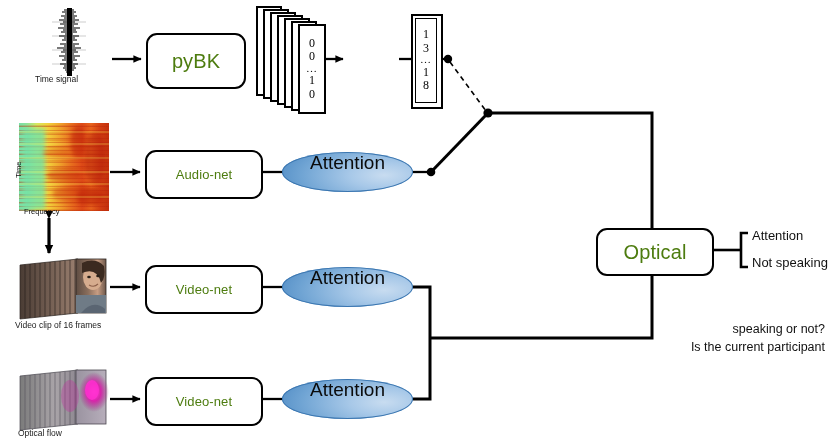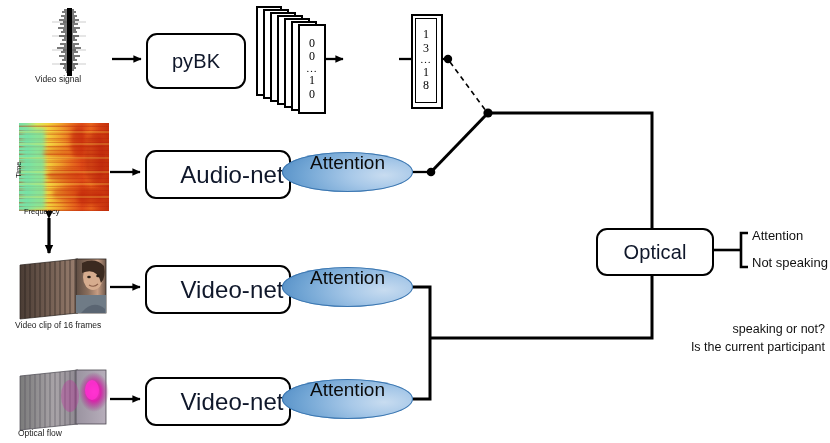--- a/index.html
+++ b/index.html
@@ -4,22 +4,22 @@
 <style>
   html,body{margin:0;padding:0;background:#ffffff;}
   body{width:830px;height:443px;position:relative;overflow:hidden;
        font-family:"Liberation Sans","DejaVu Sans",sans-serif;color:#000;}
   #canvas{position:absolute;left:0;top:0;width:830px;height:443px;}
   .svg-layer{position:absolute;left:0;top:0;width:830px;height:443px;}
 
   
   .box{position:absolute;border:2.4px solid #000;border-radius:11px;background:#fff;
        display:flex;align-items:center;justify-content:center;
-       font-size:20px;color:#0f172a;letter-spacing:.1px;}
-  .box.small{font-size:24px;padding-left:28px;}
+       font-size:20px;color:#4d7c0f;letter-spacing:.1px;}
+  .box.small{font-size:13px;}
 
   
   .ellipse{position:absolute;border-radius:50%;
            background:radial-gradient(ellipse 120% 150% at 78% 58%,
                       #c8dcf0 0%, #a7c8e8 22%, #71a5d4 52%, #4a87c2 76%, #3d7ab5 100%);
            box-shadow:inset 0 0 0 1px #3b76b0;
            display:flex;align-items:flex-start;justify-content:center;
            font-size:19px;color:#0b0b0b;}
 
   
@@ -136,21 +136,21 @@
         <line x1="18" y1="54" x2="25" y2="54"></line>
         <line x1="12" y1="56" x2="30" y2="56"></line>
         <line x1="16" y1="58" x2="27" y2="58"></line>
         <line x1="15" y1="60" x2="28" y2="60"></line>
         <line x1="17" y1="62" x2="26" y2="62"></line>
         <line x1="18" y1="64" x2="24" y2="64"></line>
       </g>
       <rect x="19" y="0" width="5" height="68" fill="#000"></rect>
     </svg>
   </div>
-  <div class="cap" style="left:35px;top:74px;">Video signal</div>
+  <div class="cap" style="left:35px;top:74px;">Time signal</div>
 
   <div class="box" style="left:146px;top:33px;width:96px;height:52px;">
       <span>pyBK</span>
     </div>
 
   <div style="position:absolute;left:256px;top:6px;width:70px;height:104px;">
     <div class="stackcard" style="left:0px;top:0px;width:22px;height:86px;"></div>
     <div class="stackcard" style="left:7px;top:3px;width:22px;height:86px;"></div>
     <div class="stackcard" style="left:14px;top:6px;width:22px;height:86px;"></div>
     <div class="stackcard" style="left:21px;top:9px;width:22px;height:86px;"></div>

